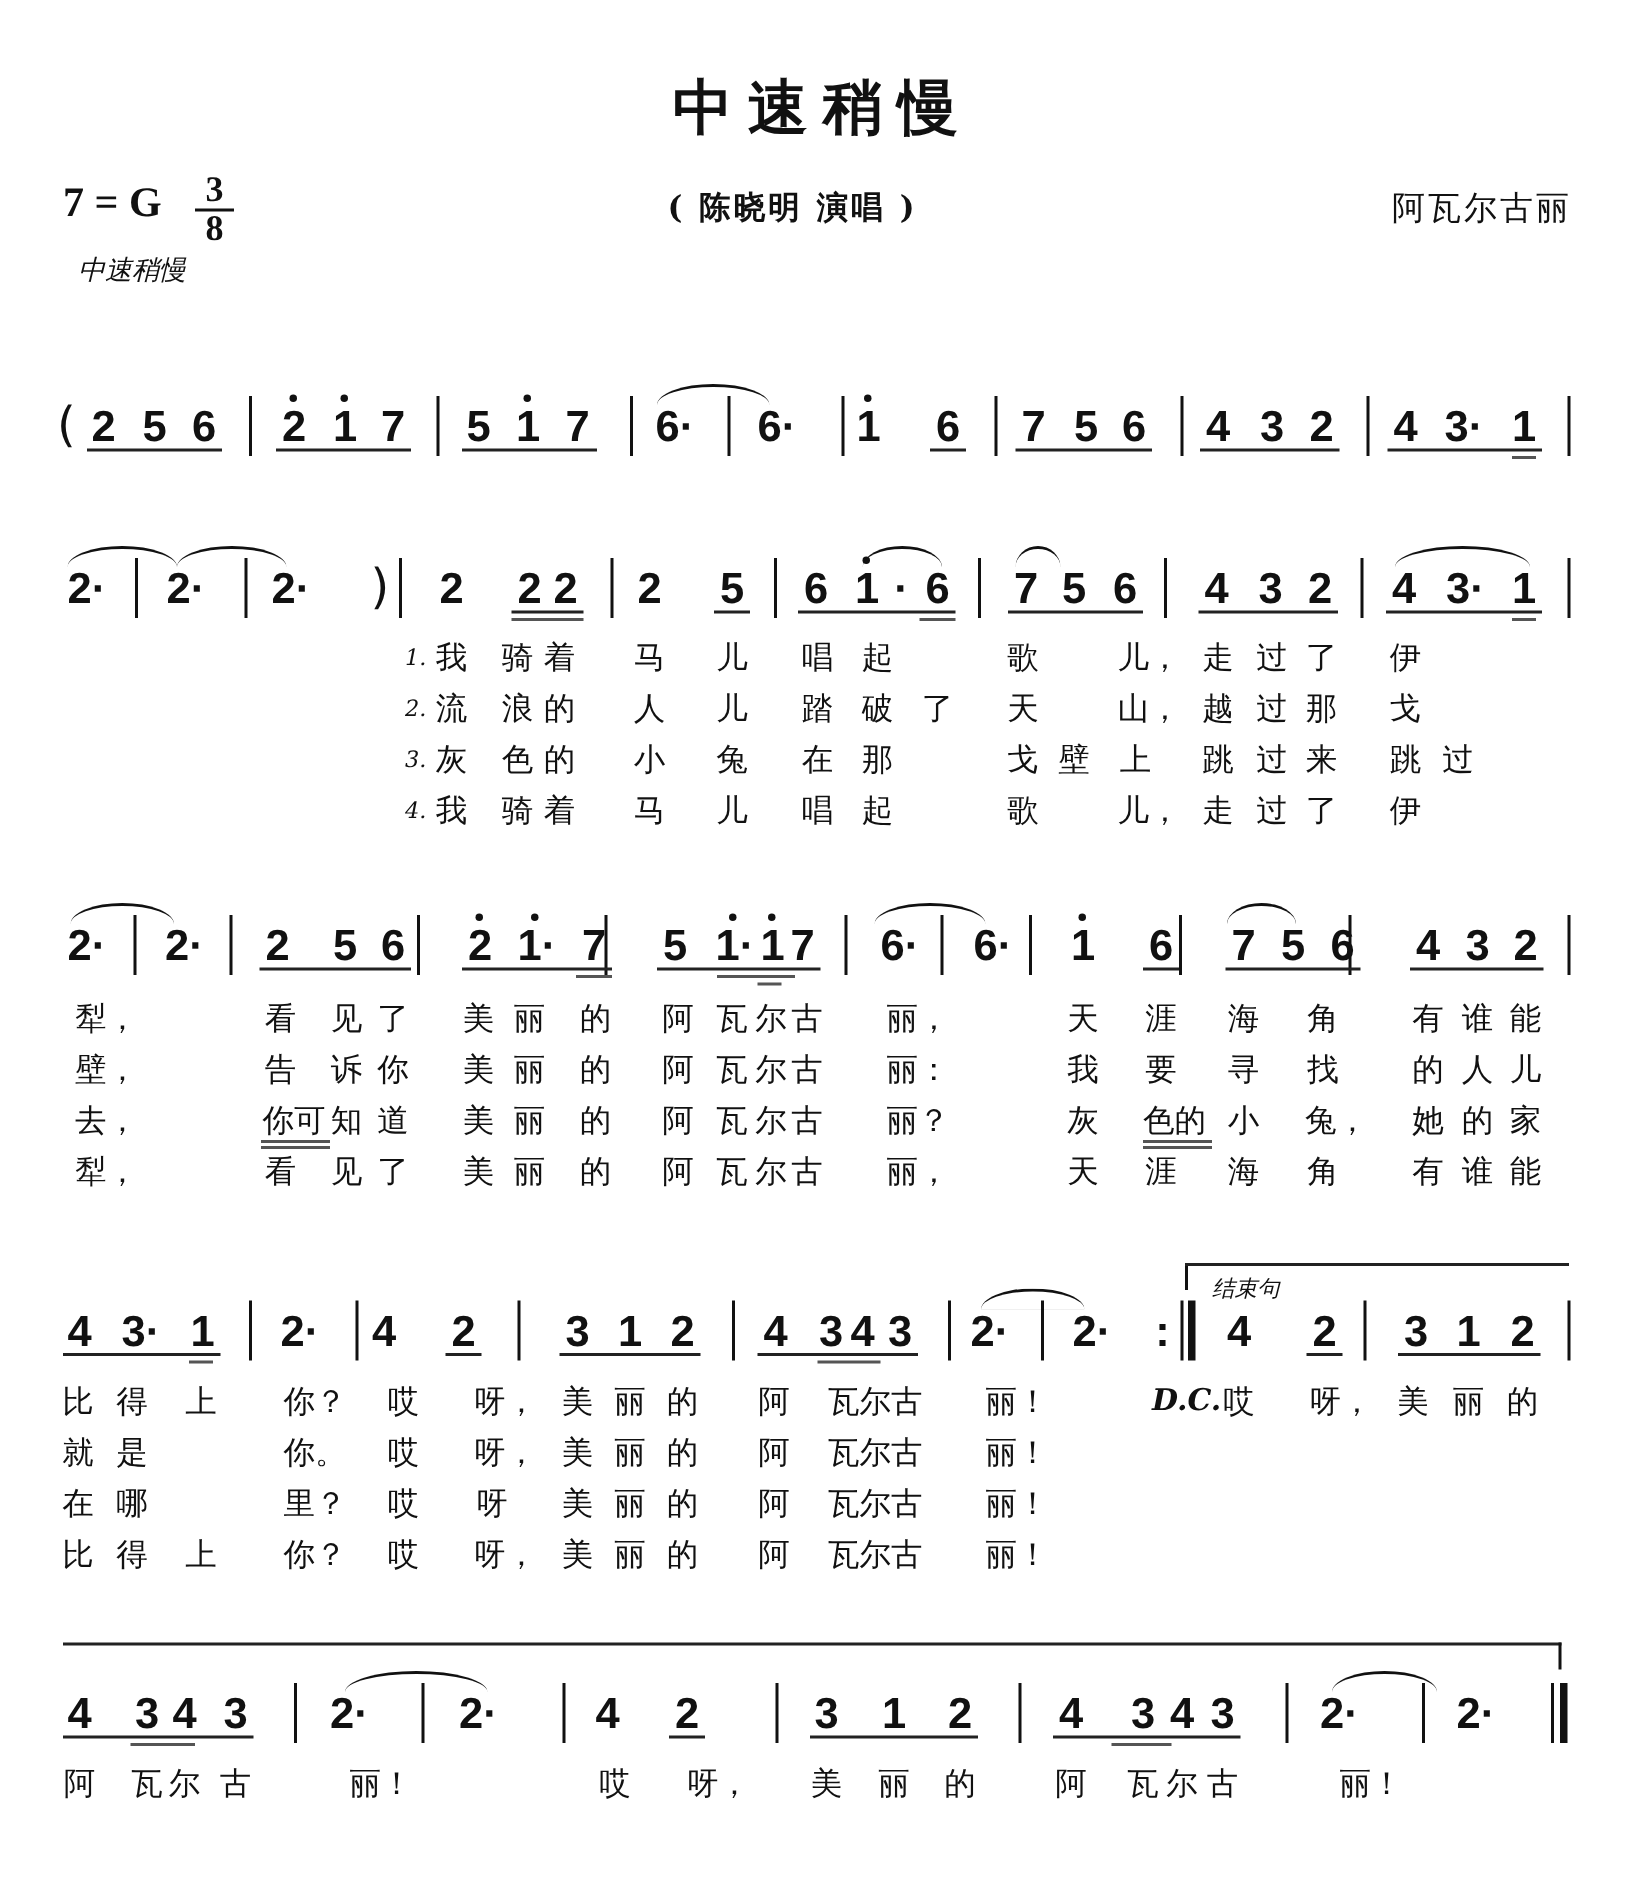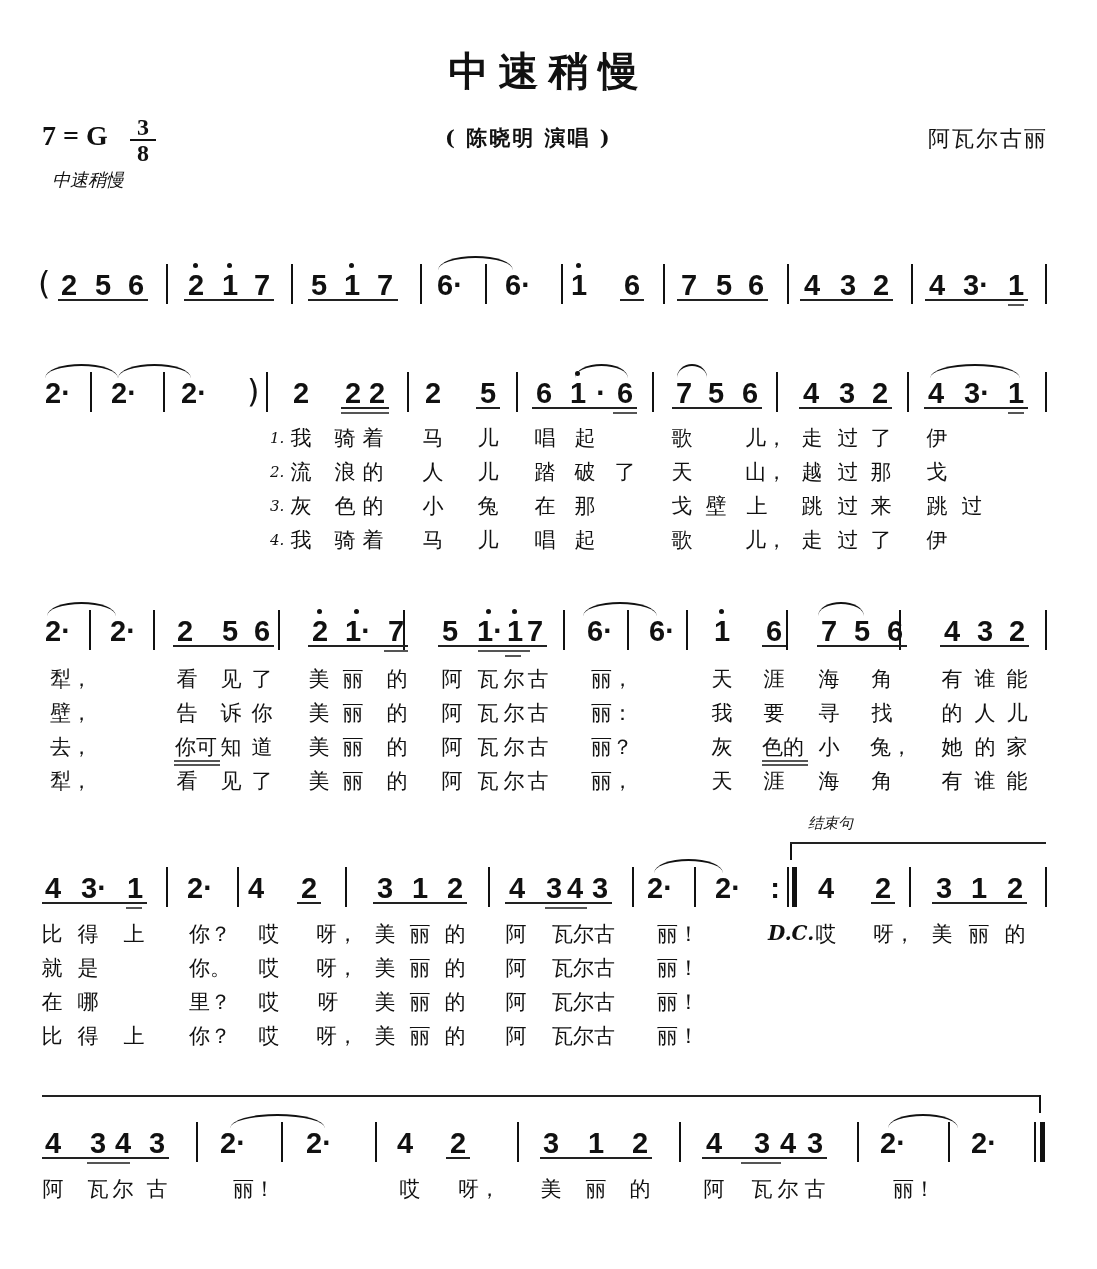--- a/index.html
+++ b/index.html
@@ -444,16 +444,16 @@
     <div class="abs lyr" style="left: 762px; top: 1177px;">瓦</div>
     <div class="abs lyr" style="left: 788px; top: 1177px;">尔</div>
     <div class="abs lyr" style="left: 815px; top: 1177px;">古</div>
     <div class="abs lyr" style="left: 905px; top: 1177px;">丽！</div>
     <div class="abs bar" style="left: 792px; top: 867px; width: 5px; height: 40px;"></div>
     <div class="abs bar" style="left: 787px; top: 867px; width: 2px; height: 40px;"></div>
     <div class="abs bar" style="left: 1034px; top: 1122px; width: 2px; height: 40px;"></div>
     <div class="abs bar" style="left: 1040px; top: 1122px; width: 5px; height: 40px;"></div>
     <div class="abs bar" style="left: 790px; top: 842px; width: 2px; height: 18px;"></div>
     <div class="abs ul" style="left: 790px; top: 842px; width: 256px; height: 2px;"></div>
-    <div class="abs bracket-label" style="left: 808px; top: 814px;">结束句</div>
+    <div class="abs bracket-label" style="left: 808px; top: 850px;">结束句</div>
     <div class="abs ul" style="left: 42px; top: 1095px; width: 999px; height: 2px;"></div>
     <div class="abs bar" style="left: 1039px; top: 1095px; width: 2px; height: 18px;"></div>
   </div>
 
 </body></html>

